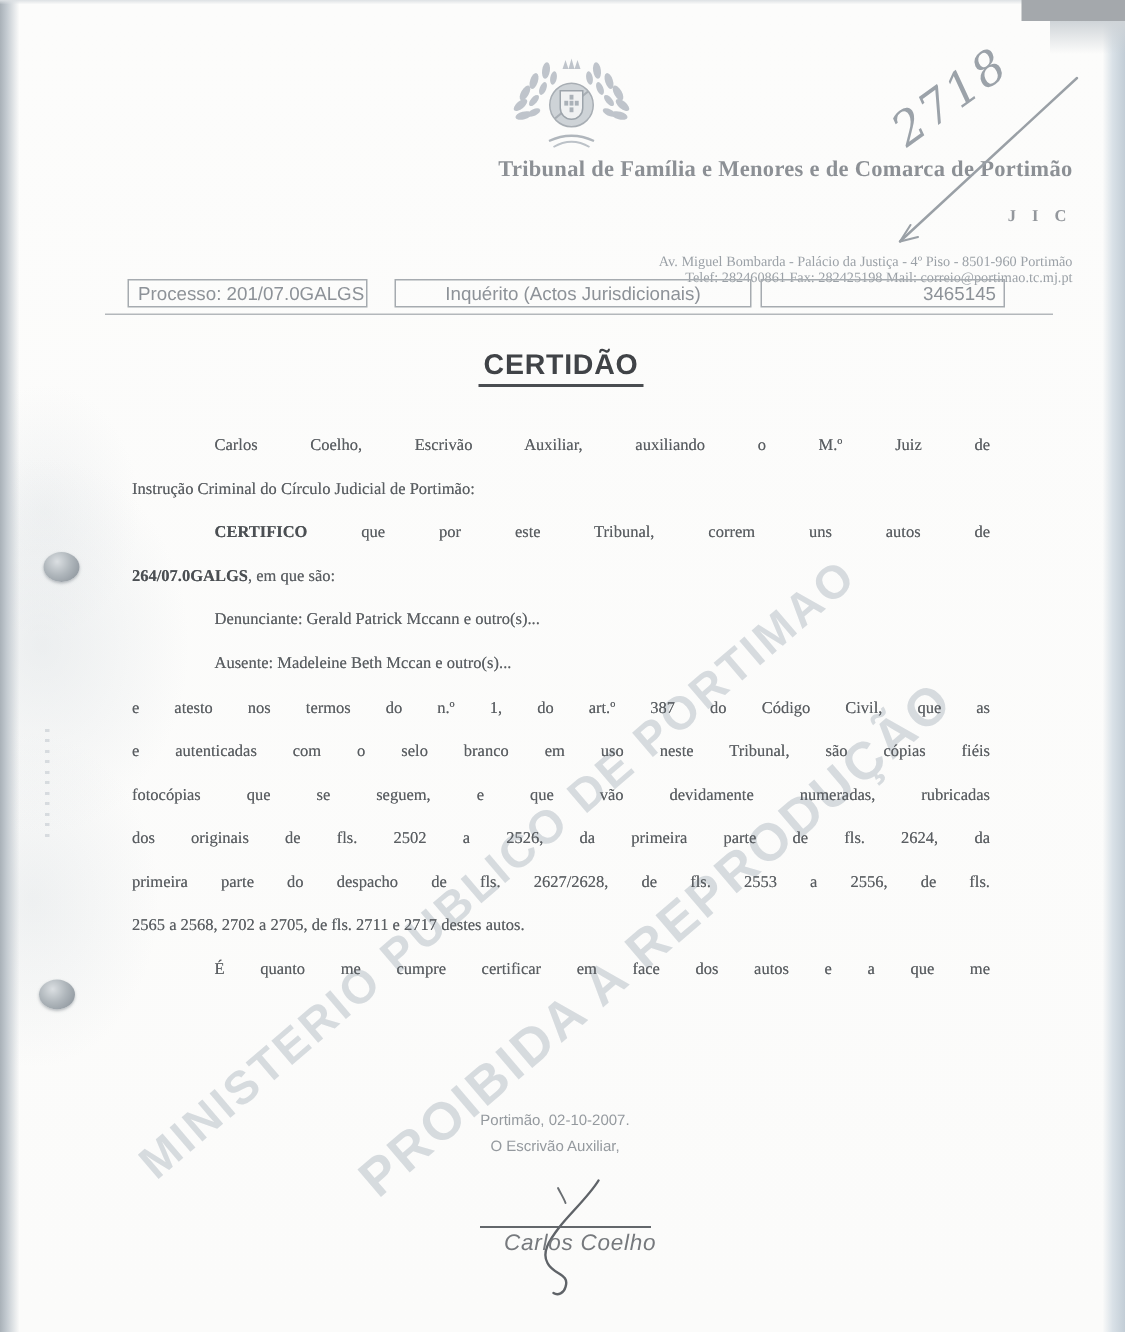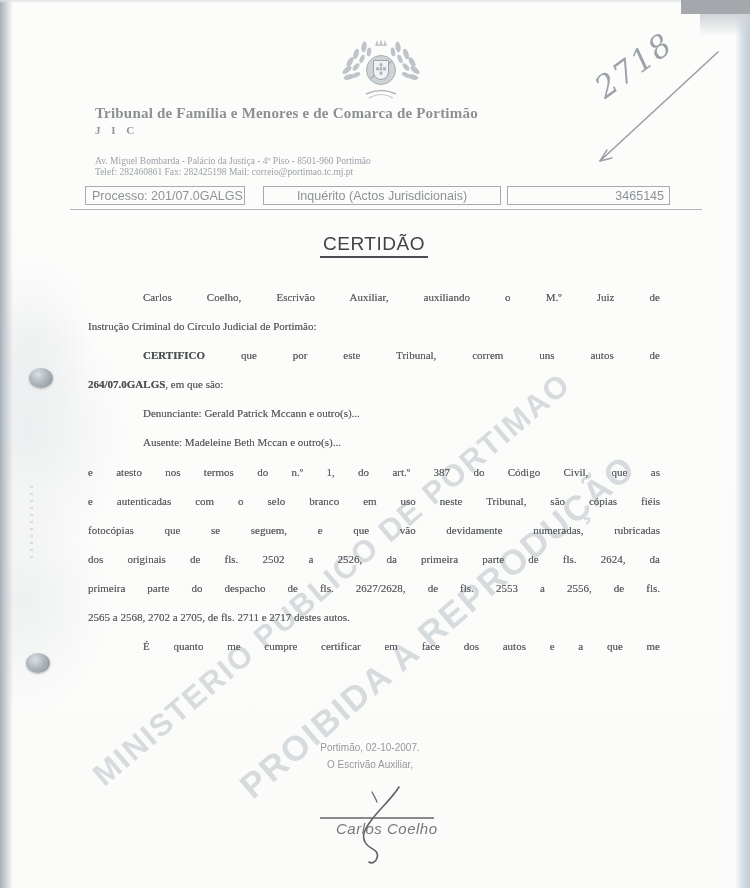--- a/index.html
+++ b/index.html
@@ -21,23 +21,23 @@
   .corner-tr2{position:absolute;left:700px;top:14px;width:50px;height:22px;z-index:6;background:linear-gradient(#cfd4d8,rgba(250,250,250,0));}
   
   .punch{position:absolute;z-index:5;border-radius:50%;
     background:radial-gradient(circle at 38% 32%,#dbdfe2 0%,#b0b7bc 45%,#848c94 100%);
     box-shadow:0 1px 2px rgba(120,128,136,.5);}
   #punch1{left:29px;top:368px;width:24px;height:20px;}
   #punch2{left:26px;top:653px;width:24px;height:20px;}
   .spine-marks{position:absolute;left:30px;top:486px;width:3px;height:76px;z-index:4;opacity:.55;
     background:repeating-linear-gradient(to bottom,rgba(140,152,164,.5) 0 2px,transparent 2px 7px);}
   
-  .header-block{position:absolute;left:95px;top:105px;width:620px;text-align:left;z-index:3;color:#8c9095;}
+  .header-block{position:absolute;left:95px;top:105px;width:620px;text-align:right;z-index:3;color:#8c9095;}
   .court-name{font-size:15px;font-weight:bold;letter-spacing:.2px;}
-  .jic{font-size:11px;font-weight:bold;letter-spacing:4px;margin-top:2px;color:#93979c;}
+  .jic{font-size:11px;font-weight:bold;letter-spacing:4px;margin-top:16px;color:#93979c;}
   .addr{font-size:9.5px;margin-top:20px;color:#9ba1a7;}
   .contact{font-size:9.5px;margin-top:1px;color:#9ba1a7;}
   .crest{position:absolute;left:336px;top:37px;z-index:3;}
   
   .handnum{position:absolute;left:588px;top:76px;z-index:4;font-family:"DejaVu Serif",serif;
     font-style:italic;font-size:31px;color:#9ba2a9;transform:rotate(-36deg);transform-origin:0 0;letter-spacing:2px;}
   .penline{position:absolute;left:560px;top:20px;z-index:4;}
   
   .bar-cell{position:absolute;top:186px;height:19px;line-height:19px;z-index:3;
     border:1px solid #a6abb0;font-family:"Liberation Sans",sans-serif;font-size:12.5px;color:#8d9298;box-sizing:border-box;}
@@ -45,21 +45,21 @@
   #bar-type{left:263px;width:238px;text-align:center;}
   #bar-num{left:507px;width:163px;text-align:right;padding-right:5px;}
   .bar-underline{position:absolute;left:70px;top:209px;width:632px;height:1px;background:#b3b7bb;z-index:3;}
   
   .wm{position:absolute;z-index:2;font-family:"Liberation Sans",sans-serif;font-weight:700;
     color:#b3bcc4;opacity:.5;white-space:nowrap;transform-origin:0 0;letter-spacing:2px;}
   #wm1{left:86px;top:766px;font-size:31px;transform:rotate(-40.5deg);}
   #wm2{left:232px;top:776px;font-size:35px;transform:rotate(-40.5deg);}
   
   .doc-title-wrap{position:absolute;left:88px;top:233px;width:572px;text-align:center;z-index:3;}
-  .doc-title{display:inline-block;font-family:"Liberation Sans",sans-serif;font-weight:normal;font-size:19px;
+  .doc-title{display:inline-block;font-family:"Liberation Sans",sans-serif;font-weight:bold;font-size:19px;
     letter-spacing:.5px;color:#404347;border-bottom:2px solid #4a4d51;padding:0 3px 1px 3px;}
   .body-text{position:absolute;left:88px;top:283px;width:572px;z-index:3;font-size:11px;line-height:29.1px;
     color:#5a5e62;text-shadow:0 0 .4px rgba(90,94,98,.75);}
   .bline{width:572px;}
   .bline.j{text-align:justify;text-align-last:justify;}
   .bline.ind{text-indent:55px;}
   .bline .b{font-weight:bold;color:#4b4f53;}
   
   .date-block{position:absolute;left:270px;top:739px;width:200px;text-align:center;z-index:3;
     font-family:"Liberation Sans",sans-serif;font-size:10px;color:#94999e;line-height:17px;}

